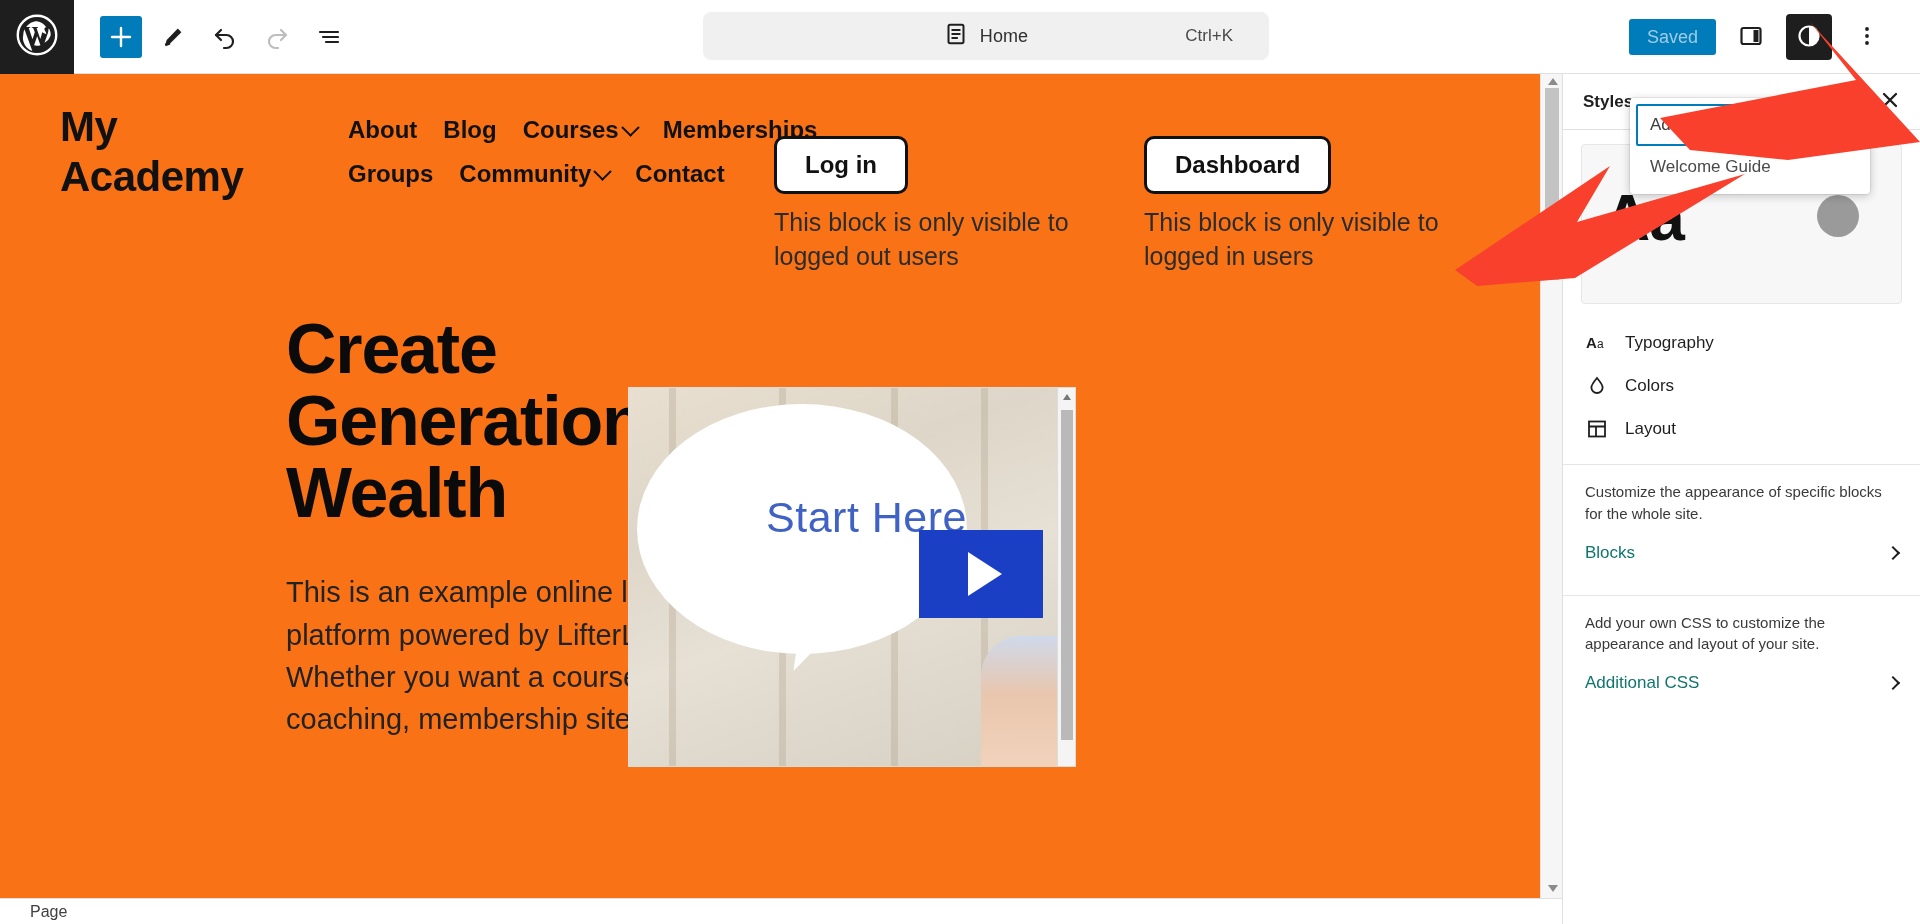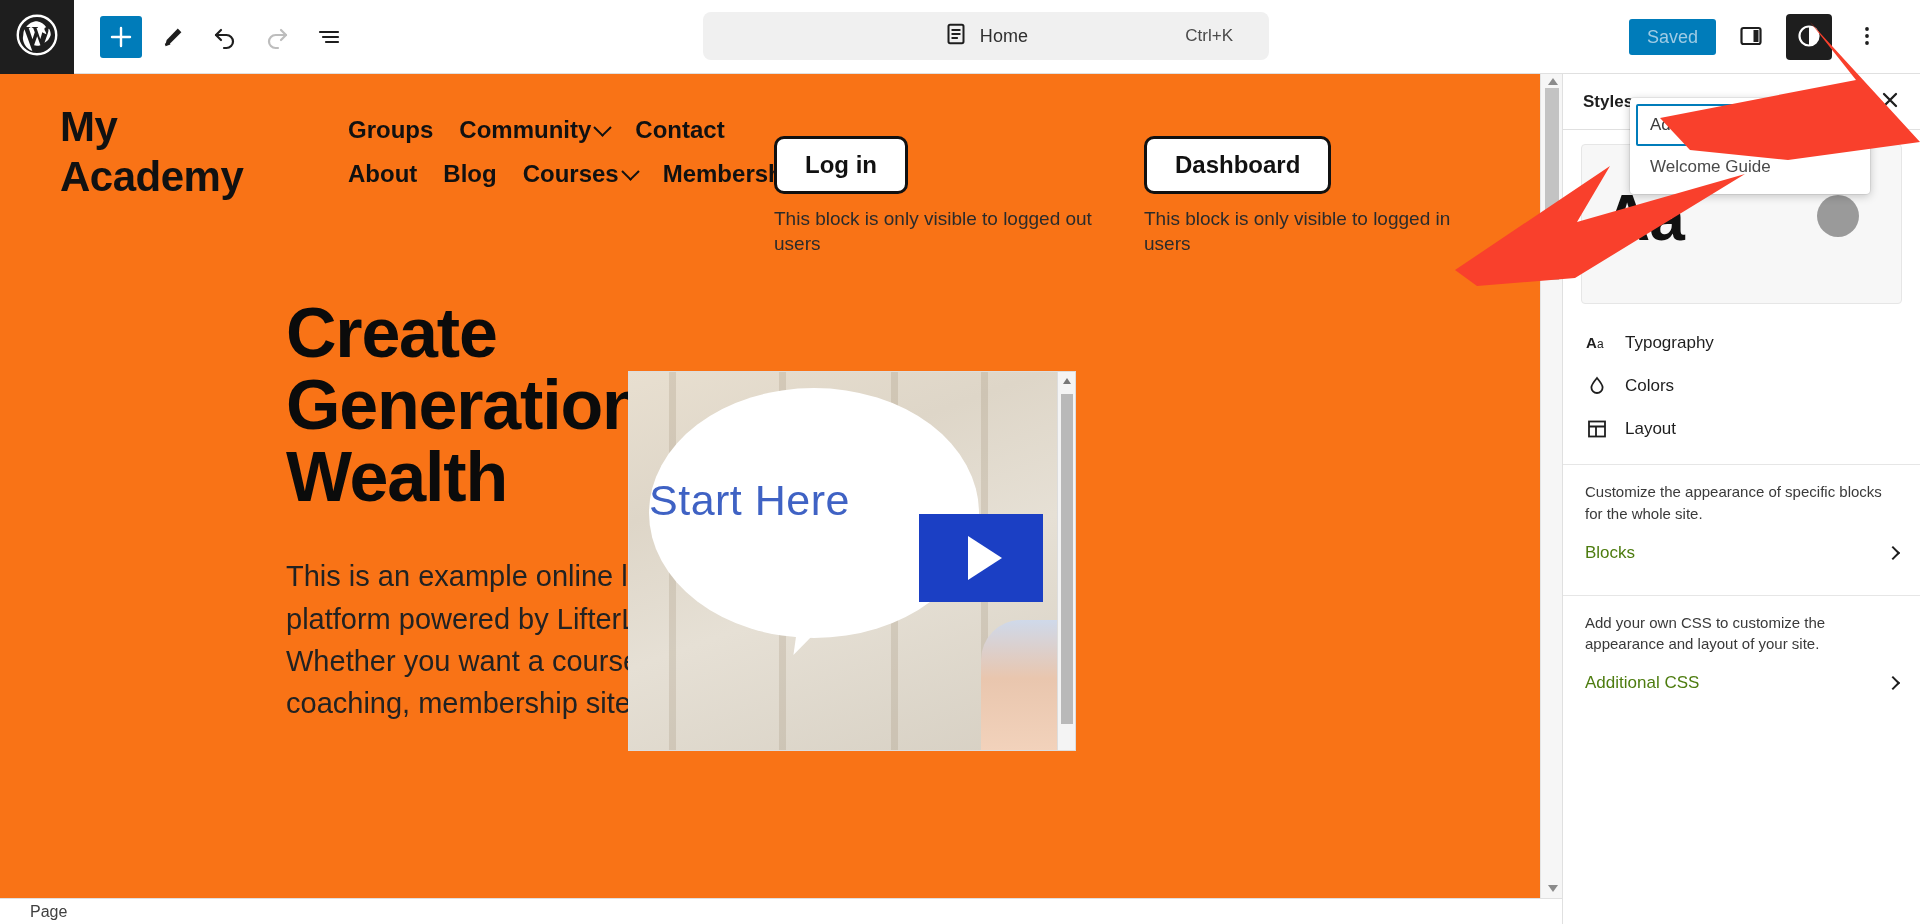--- a/index.html
+++ b/index.html
@@ -95,44 +95,44 @@
 
   .auth-blocks { display: flex; gap: 50px; margin-left: 16px; margin-top: 34px; }
   .auth-col { width: 320px; }
   .pill-btn {
     border: 3px solid #111; border-radius: 10px;
     font-size: 24px; font-weight: 700; color: #111;
     padding: 12px 28px; background: #fff; cursor: pointer;
     display: inline-block;
   }
   .auth-note {
-    margin-top: 12px; font-size: 19px; line-height: 1.34; color: #2b2b2b;
+    margin-top: 12px; font-size: 25px; line-height: 1.34; color: #2b2b2b;
   }
 
   .hero { display: flex; padding: 40px 0 0 0; }
   .hero-left { width: 560px; padding-left: 286px; }
   .hero-title {
     font-size: 70px; font-weight: 800; line-height: 1.03;
     color: #0b0b0b; letter-spacing: -1.2px;
   }
   .hero-body {
     margin-top: 42px; font-size: 29px; line-height: 1.46; color: #222;
     width: 440px;
   }
   .hero-right { margin-left: 68px; margin-top: 74px; position: relative; }
   .video-box {
     width: 448px; height: 380px; position: relative; overflow: hidden;
     background: linear-gradient(160deg,#e8dfd0 0%,#ded6c8 28%,#e6e0d5 55%,#d6cfc2 100%);
     border: 1px solid #ddd;
   }
   .vb-stripe { position:absolute; top:0; bottom:0; width:7px; background:rgba(160,145,120,.25); }
   .bubble {
-    position: absolute; left: 20px; top: 16px;
+    position: absolute; left: 8px; top: 16px;
     width: 330px; height: 250px; background: #fff; border-radius: 50%;
-    display: flex; align-items: center; justify-content: flex-start;
+    display: flex; align-items: center; justify-content: flex-end;
   }
   .bubble-tail {
     position: absolute; left: 168px; top: 232px; width: 0; height: 0;
     border-left: 40px solid #fff;
     border-bottom: 54px solid transparent;
     transform: rotate(8deg);
   }
   .bubble-text {
     font-size: 43px; color: #3f62c4; letter-spacing: .5px;
     position: relative; top: -12px;
@@ -227,21 +227,21 @@
   .sp-ico { width: 24px; display:flex; align-items:center; justify-content:center; }
 
   .sp-divider { height: 1px; background: #e6e6e6; margin: 14px 0 0 0; }
   .sp-desc {
     padding: 16px 22px 0 22px; font-size: 15px; line-height: 1.45; color: #3a3a3a;
   }
   .sp-nav-row {
     display: flex; align-items: center; justify-content: space-between;
     padding: 18px 22px 18px 22px; cursor: pointer;
   }
-  .sp-nav-row .lbl { font-size: 17px; color: #4d7c0f; }
+  .sp-nav-row .lbl { font-size: 17px; color: #0f766e; }
   .chev-r {
     width: 10px; height: 10px;
     border-right: 2.4px solid #1e1e1e; border-top: 2.4px solid #1e1e1e;
     transform: rotate(45deg);
   }
 
   
   .dropdown {
     position: absolute; top: 98px; right: 50px; width: 240px;
     background: #fff; border-radius: 4px;
@@ -361,43 +361,43 @@
 
     <div class="site-header">
       <div class="site-logo">
         <div>My</div>
         <div>Academy</div>
       </div>
 
       <div class="site-nav">
         <div class="nav-row">
           <span class="nav-item">
+            <span>About</span>
+          </span>
+          <span class="nav-item">
+            <span>Blog</span>
+          </span>
+          <span class="nav-item">
+            <span>Courses</span>
+            <i class="caret"></i>
+          </span>
+          <span class="nav-item">
+            <span>Memberships</span>
+          </span>
+        </div>
+        <div class="nav-row">
+          <span class="nav-item">
             <span>Groups</span>
           </span>
           <span class="nav-item">
             <span>Community</span>
             <i class="caret"></i>
           </span>
           <span class="nav-item">
             <span>Contact</span>
-          </span>
-        </div>
-        <div class="nav-row">
-          <span class="nav-item">
-            <span>About</span>
-          </span>
-          <span class="nav-item">
-            <span>Blog</span>
-          </span>
-          <span class="nav-item">
-            <span>Courses</span>
-            <i class="caret"></i>
-          </span>
-          <span class="nav-item">
-            <span>Memberships</span>
           </span>
         </div>
       </div>
 
       <div class="auth-blocks">
         <div class="auth-col">
           <button class="pill-btn">Log in</button>
           <div class="auth-note">This block is only visible to logged out users</div>
         </div>
         <div class="auth-col">

